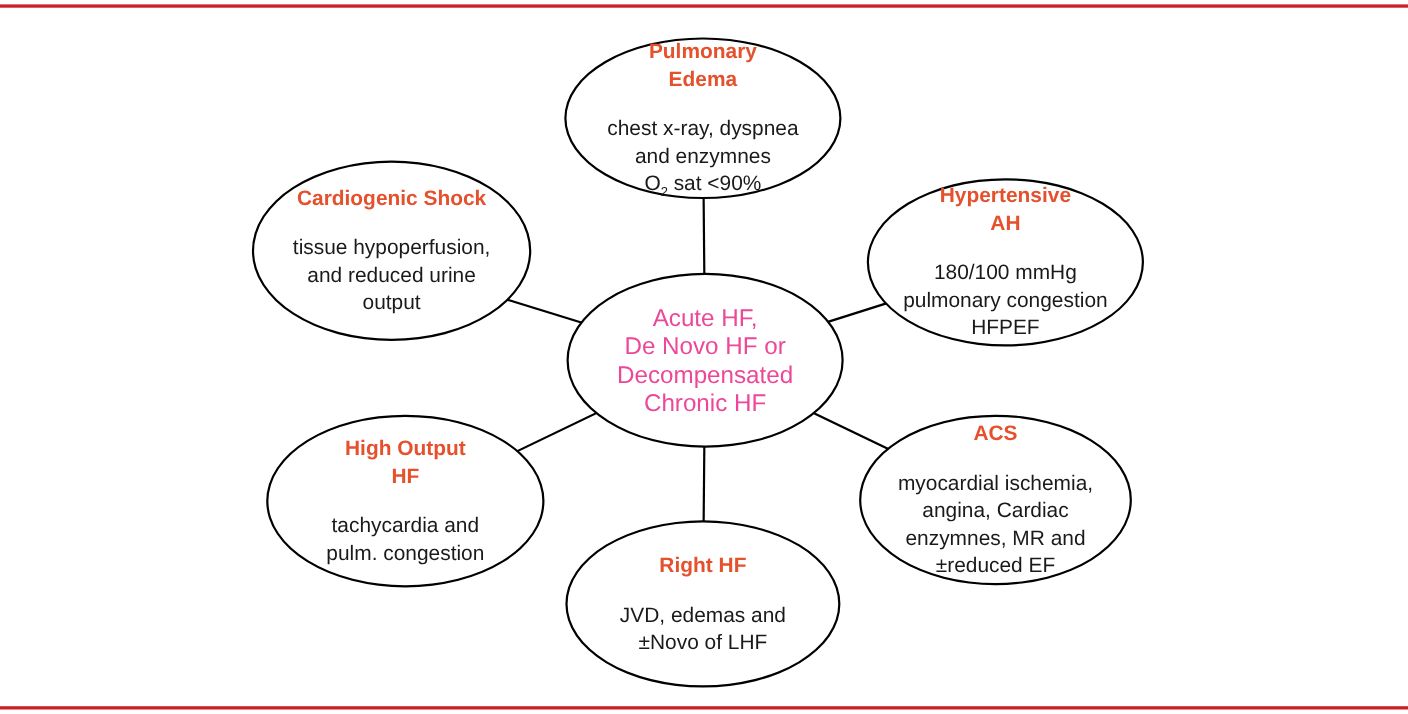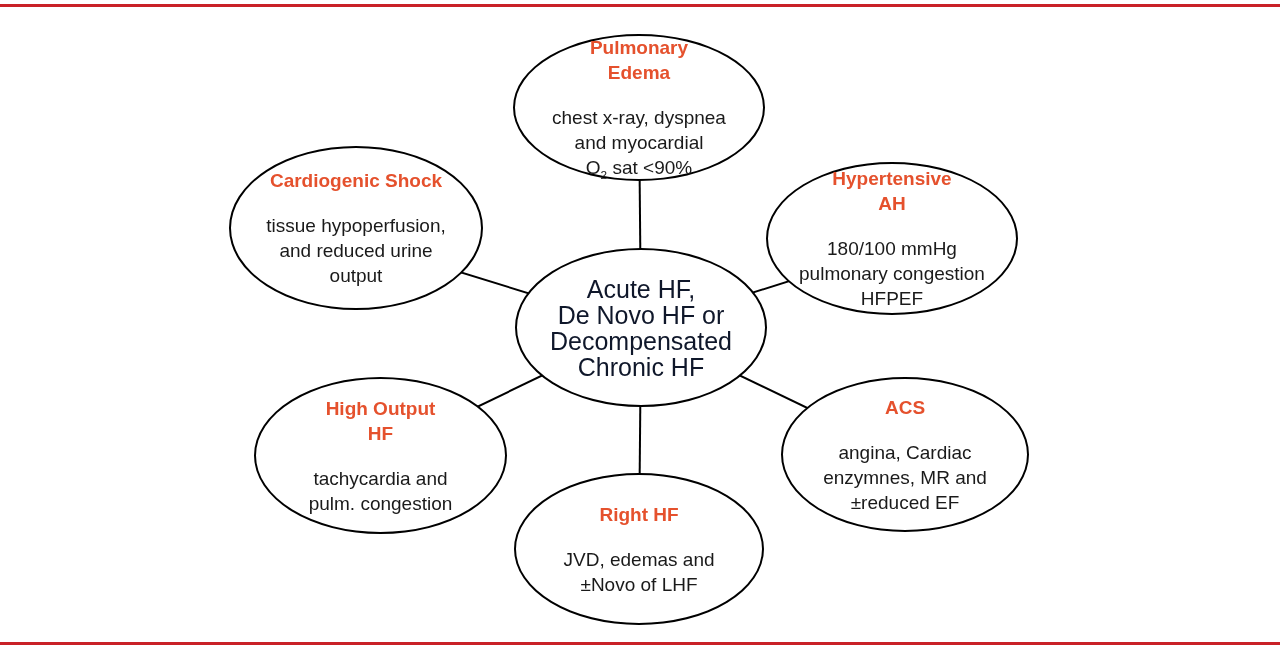--- a/index.html
+++ b/index.html
@@ -40,34 +40,34 @@
     font-size: 19px;
     line-height: 25px;
     color: #1a1a1a;
     white-space: nowrap;
   }
   .node .title .line {
     font-weight: bold;
     color: #e5512d;
   }
   #node-center .line {
-    font-size: 25px;
+    font-size: 22px;
     line-height: 26px;
-    color: #0f172a;
+    color: #ec4899;
   }
   sub {
     font-size: 0.62em;
     line-height: 0;
   }
   
   #node-pulmonary   { left: 513px; top:  34px; width: 252px; height: 147px; }
   #node-cardiogenic { left: 229px; top: 146px; width: 254px; height: 164px; }
-  #node-hypertensive{ left: 766px; top: 162px; width: 252px; height: 153px; }
+  #node-hypertensive{ left: 788px; top: 162px; width: 252px; height: 153px; }
   #node-center      { left: 515px; top: 248px; width: 252px; height: 159px; }
-  #node-high-output { left: 254px; top: 377px; width: 253px; height: 157px; }
+  #node-high-output { left: 242px; top: 377px; width: 253px; height: 157px; }
   #node-acs         { left: 781px; top: 377px; width: 248px; height: 155px; }
   #node-right-hf    { left: 514px; top: 473px; width: 250px; height: 152px; text-align: center; }
 </style>
 </head>
 <body>
 
 <div id="figure">
 
   <svg id="wires" width="1280" height="649" viewBox="0 0 1280 649">
     <rect x="0" y="4" width="1280" height="3" fill="#c92128"></rect>
@@ -80,21 +80,21 @@
     <line x1="641" y1="328" x2="639" y2="549" stroke="#000000" stroke-width="2"></line>
   </svg>
 
   <div class="node" id="node-pulmonary">
     <div class="title">
       <span class="line">Pulmonary</span>
       <span class="line">Edema</span>
     </div>
     <div class="body">
       <span class="line">chest x-ray, dyspnea</span>
-      <span class="line">and myocardial</span>
+      <span class="line">and enzymnes</span>
       <span class="line"><span>O</span><sub>2</sub><span> sat &lt;90%</span></span>
     </div>
   </div>
 
   <div class="node" id="node-cardiogenic">
     <div class="title">
       <span class="line">Cardiogenic Shock</span>
     </div>
     <div class="body">
       <span class="line">tissue hypoperfusion,</span>
@@ -133,20 +133,21 @@
       <span class="line">tachycardia and</span>
       <span class="line">pulm. congestion</span>
     </div>
   </div>
 
   <div class="node" id="node-acs">
     <div class="title">
       <span class="line">ACS</span>
     </div>
     <div class="body">
+      <span class="line">myocardial ischemia,</span>
       <span class="line">angina, Cardiac</span>
       <span class="line">enzymnes, MR and</span>
       <span class="line">±reduced EF</span>
     </div>
   </div>
 
   <div class="node" id="node-right-hf">
     <div class="title">
       <span class="line">Right HF</span>
     </div>

